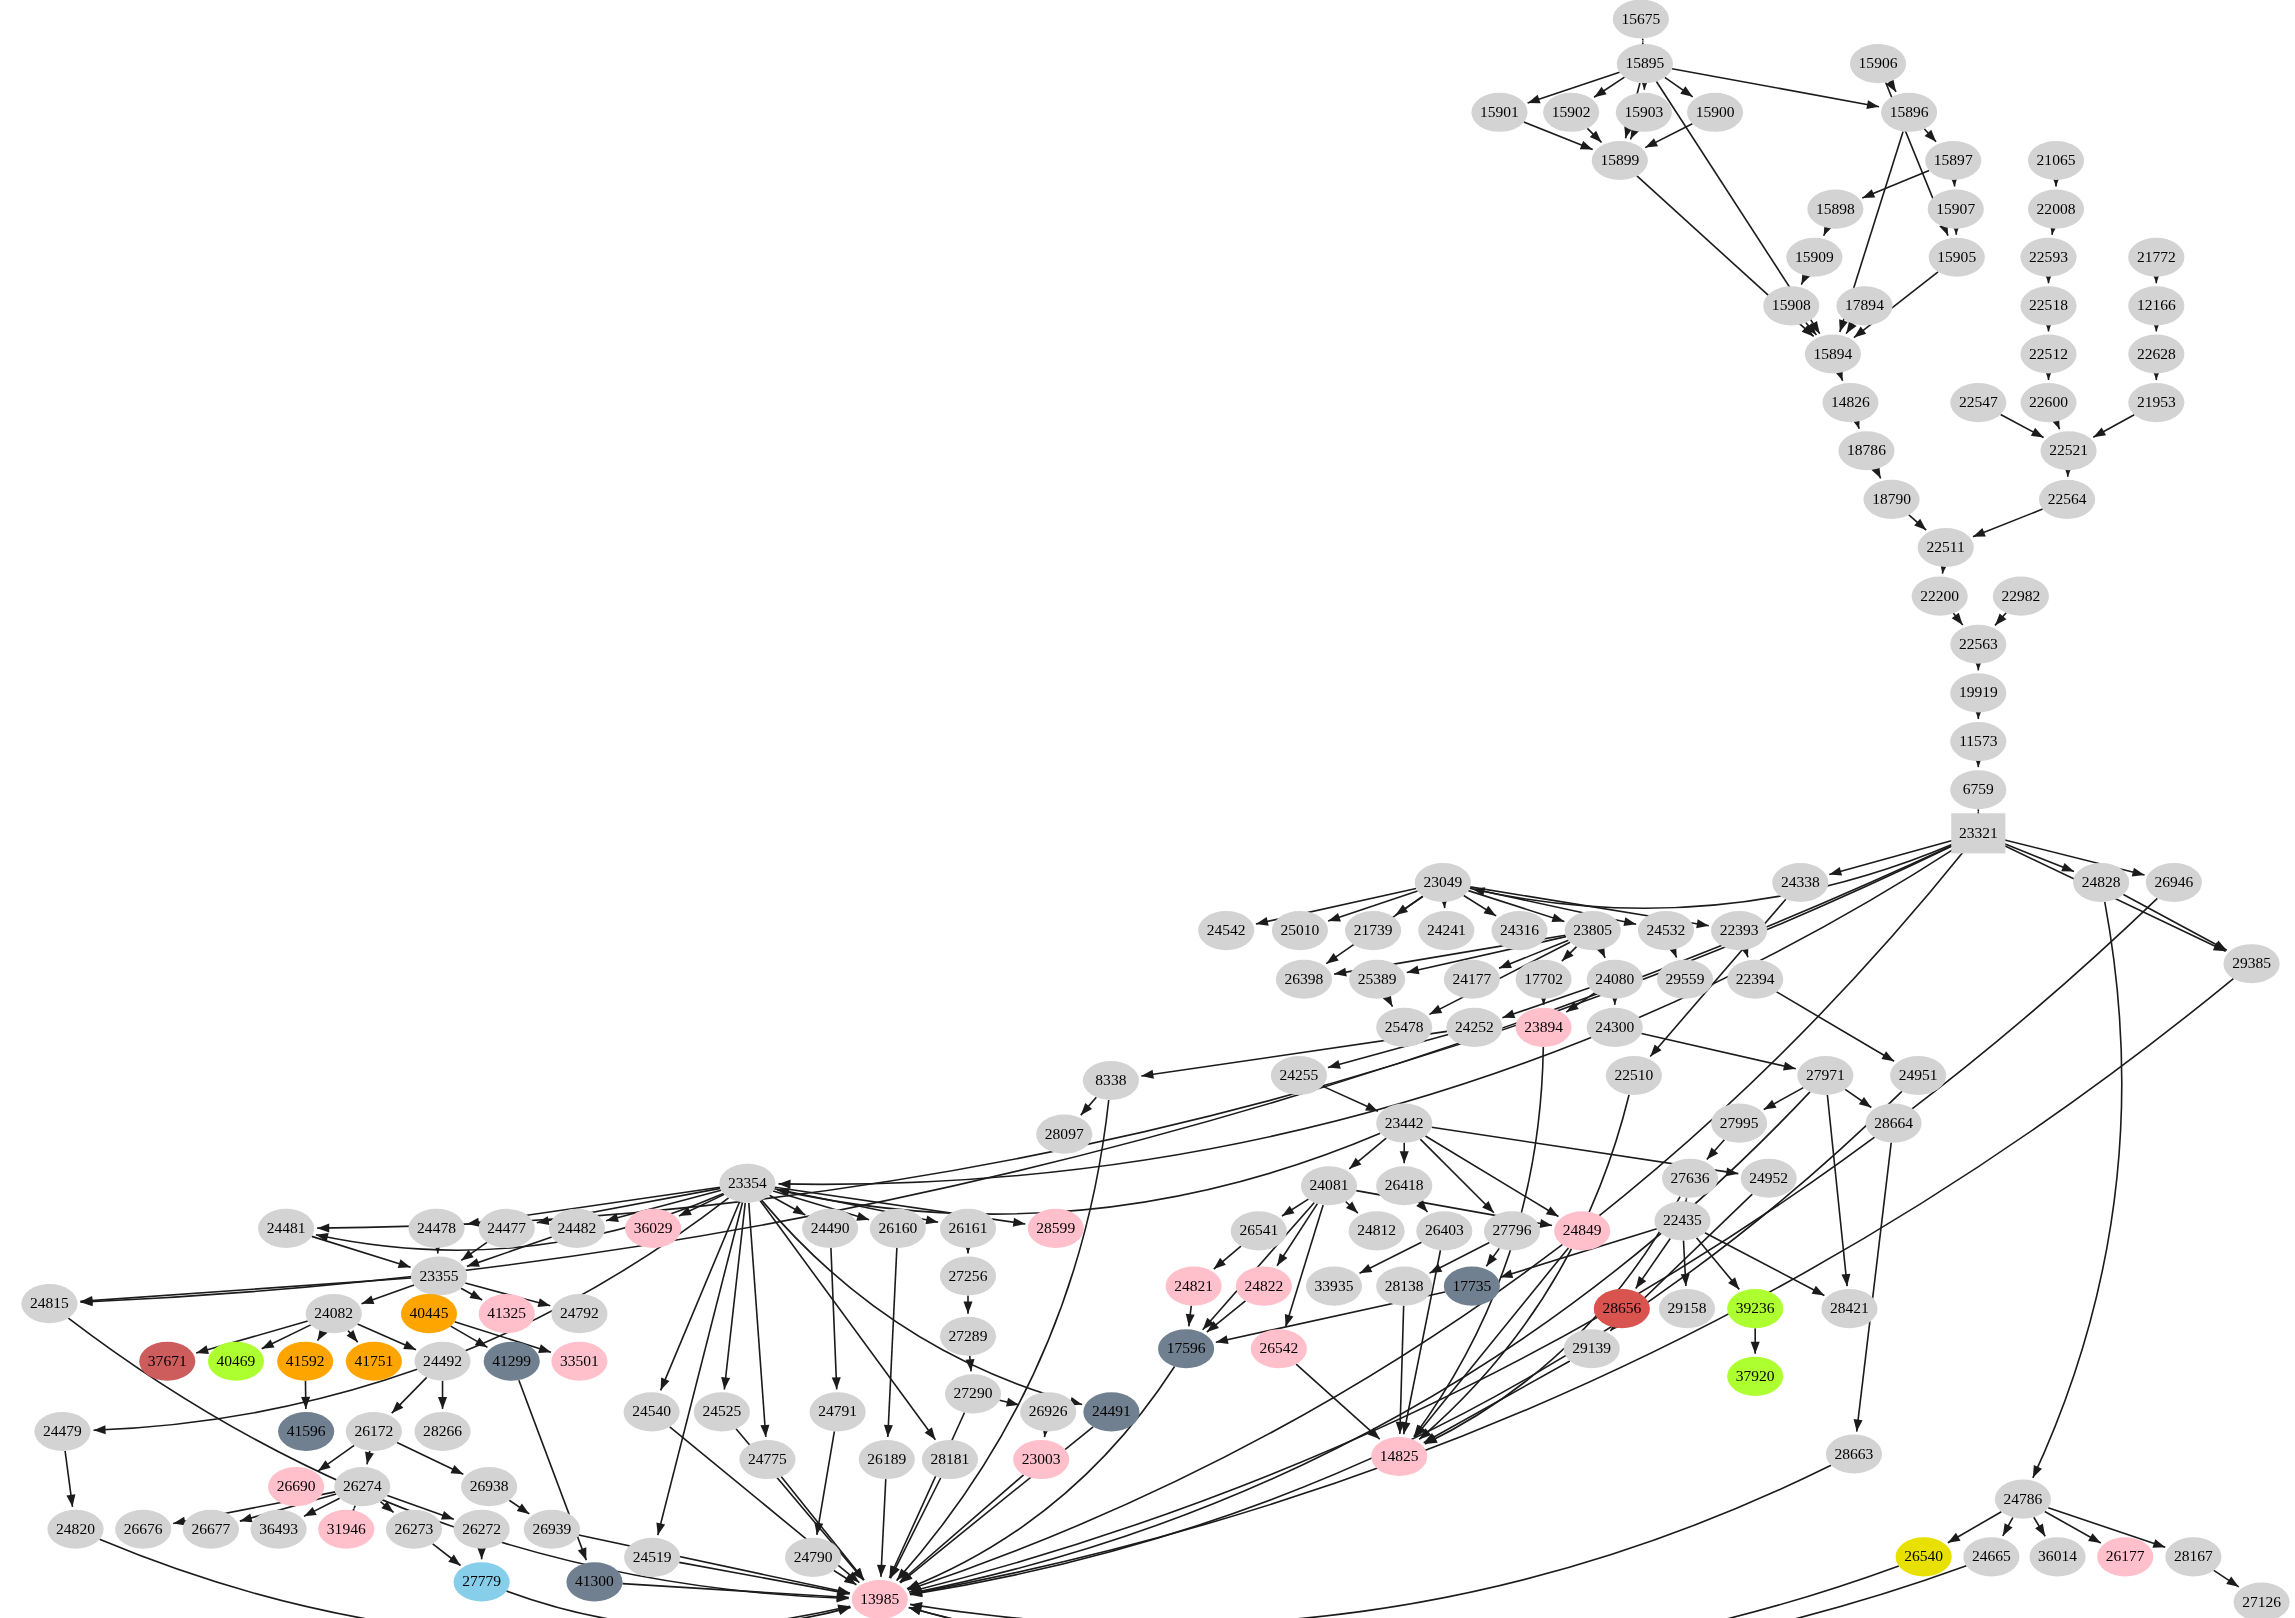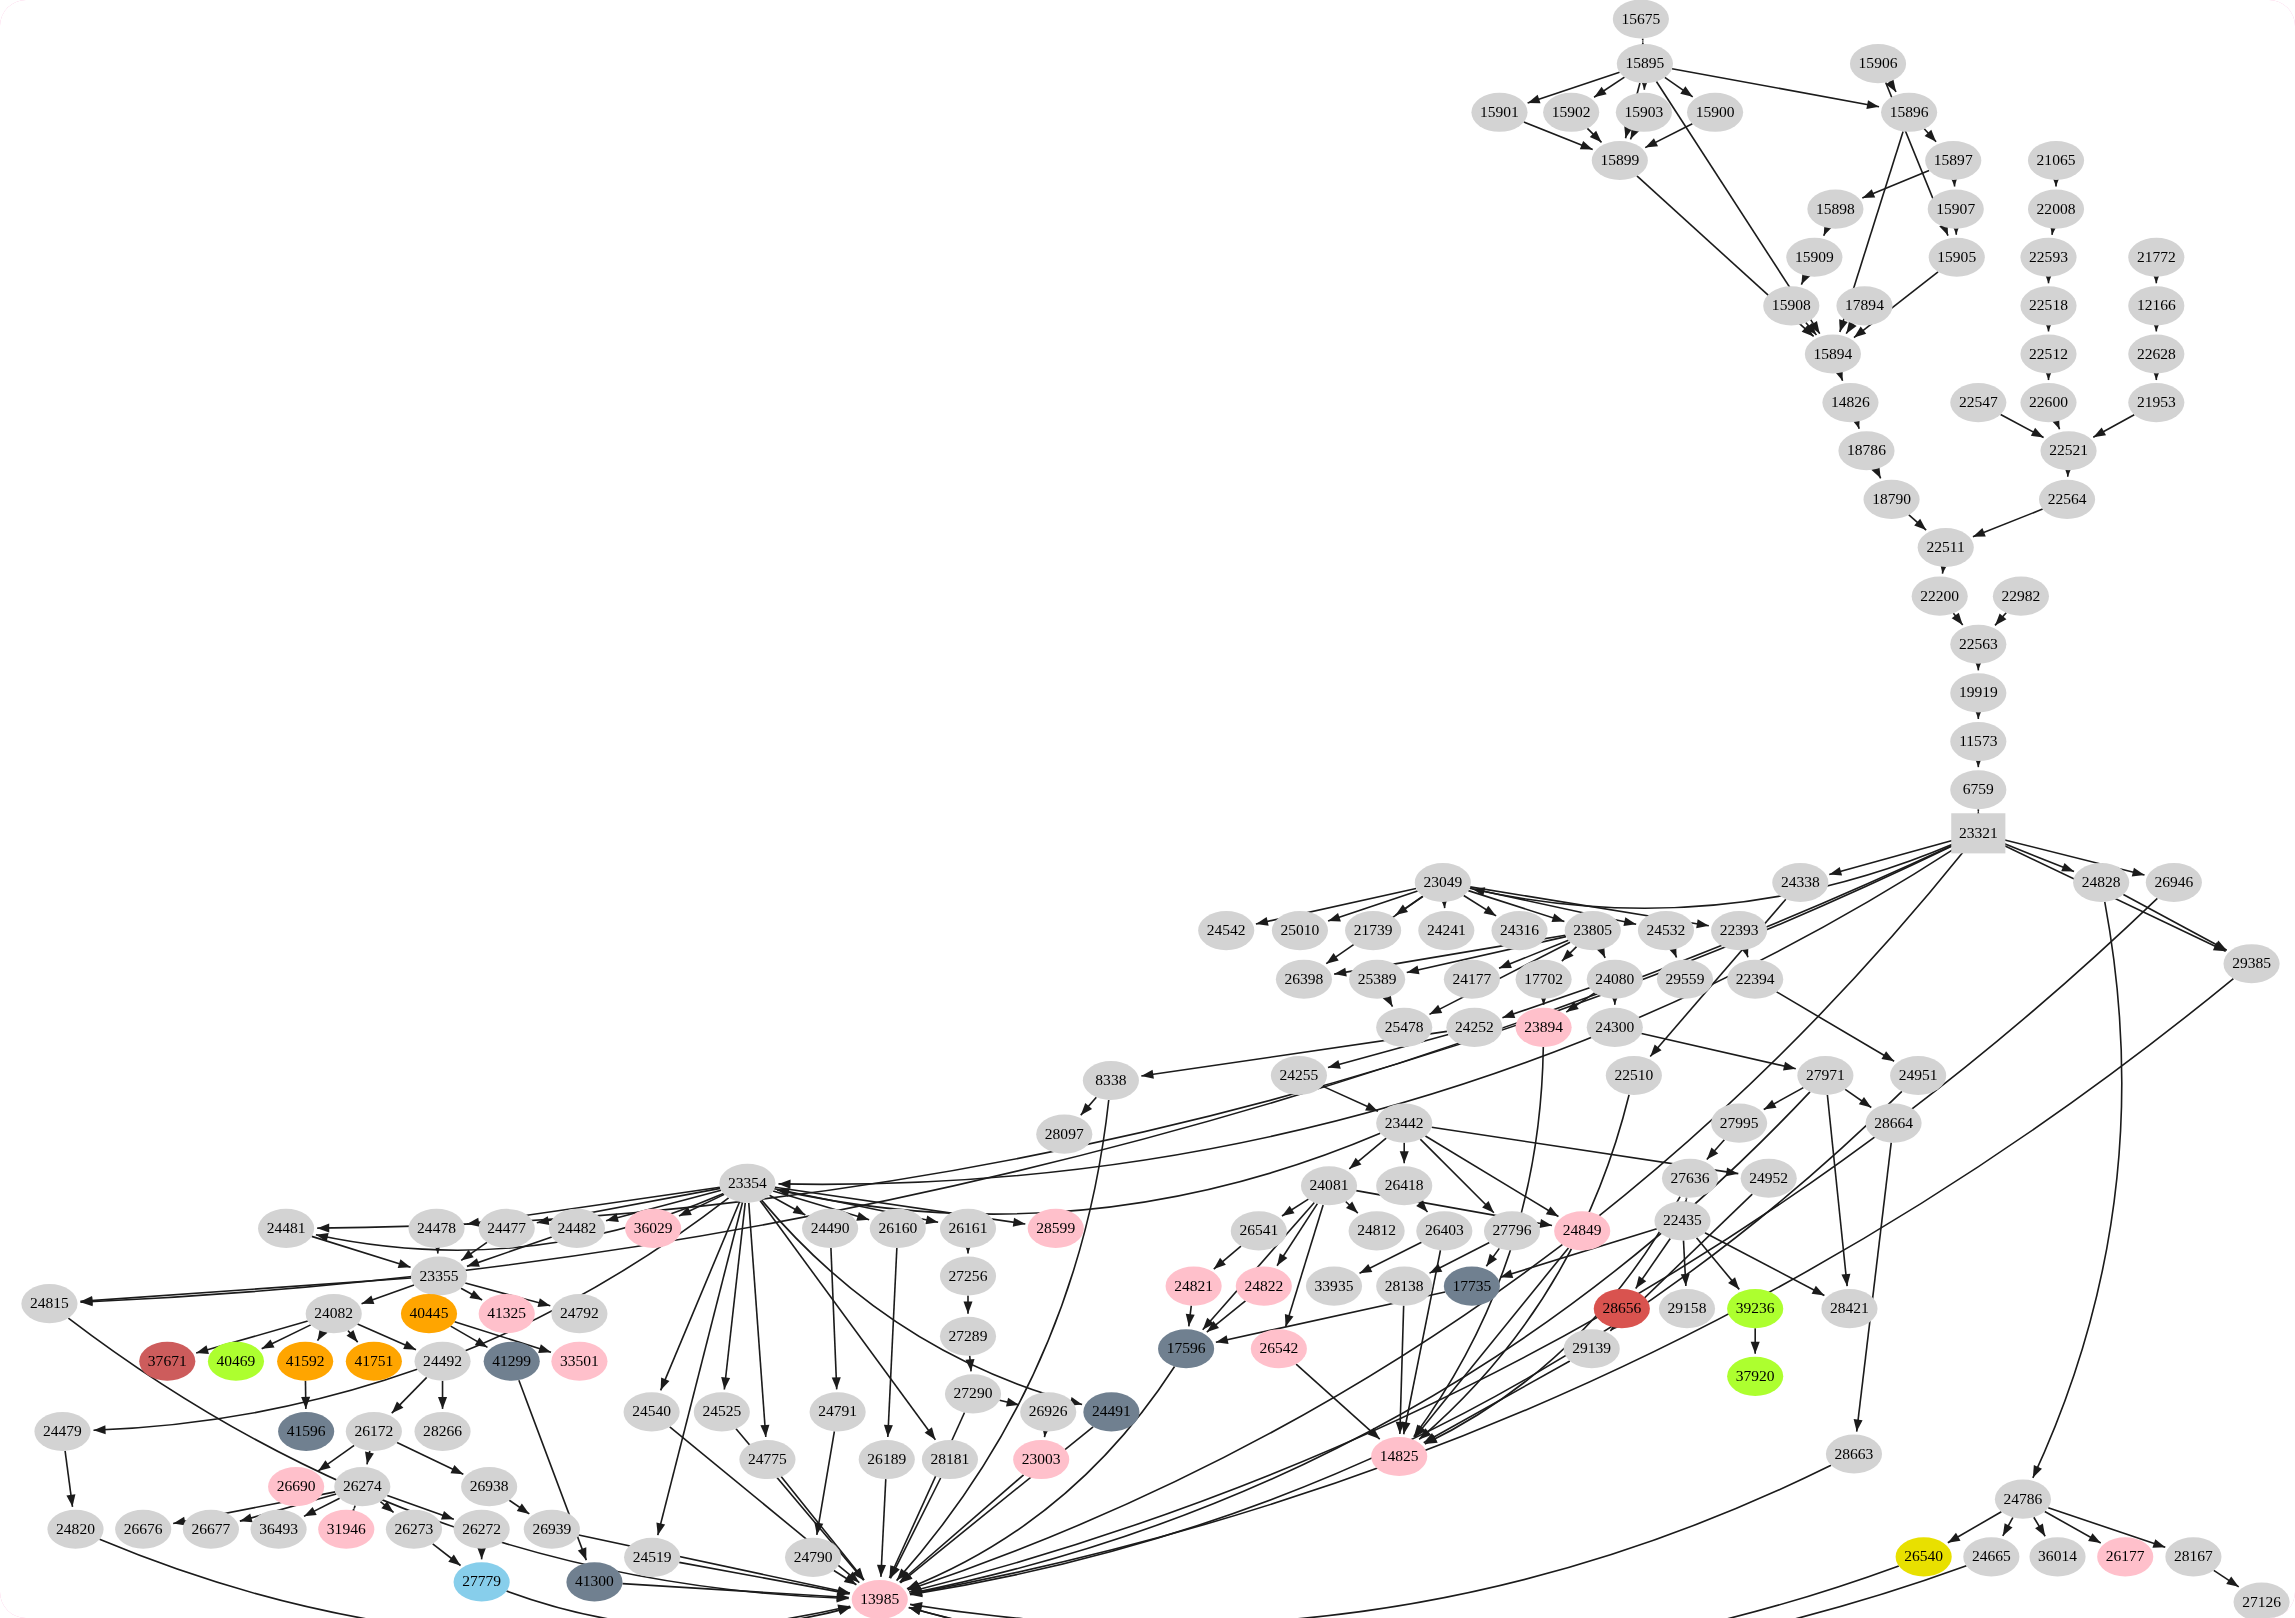--- a/index.html
+++ b/index.html
@@ -1,16 +1,16 @@
 <!DOCTYPE html>
 <html style="font-size:8px"><head>
 <meta charset="utf-8">
 <style>
   html,body{margin:0;padding:0;background:#ffffff;}
-  .wrap{width:100%;height:100vh;overflow:hidden;background:#f9a8d4;border-radius:26px;}
+  .wrap{width:100%;height:100vh;overflow:hidden;background:#f9a8d4;}
   svg{display:block;width:100%;height:100%;background:#ffffff;}
   .node-label{font-family:"Liberation Serif","DejaVu Serif",serif;fill:#000000;
     text-anchor:middle;dominant-baseline:middle;}
   .edge{fill:none;stroke:#1b1b1b;}
 </style>
 </head>
 <body>
 
 <div class="wrap">
   <svg id="graph" viewBox="0 0 4576 3227" preserveAspectRatio="xMidYMid meet" xmlns="http://www.w3.org/2000/svg">

